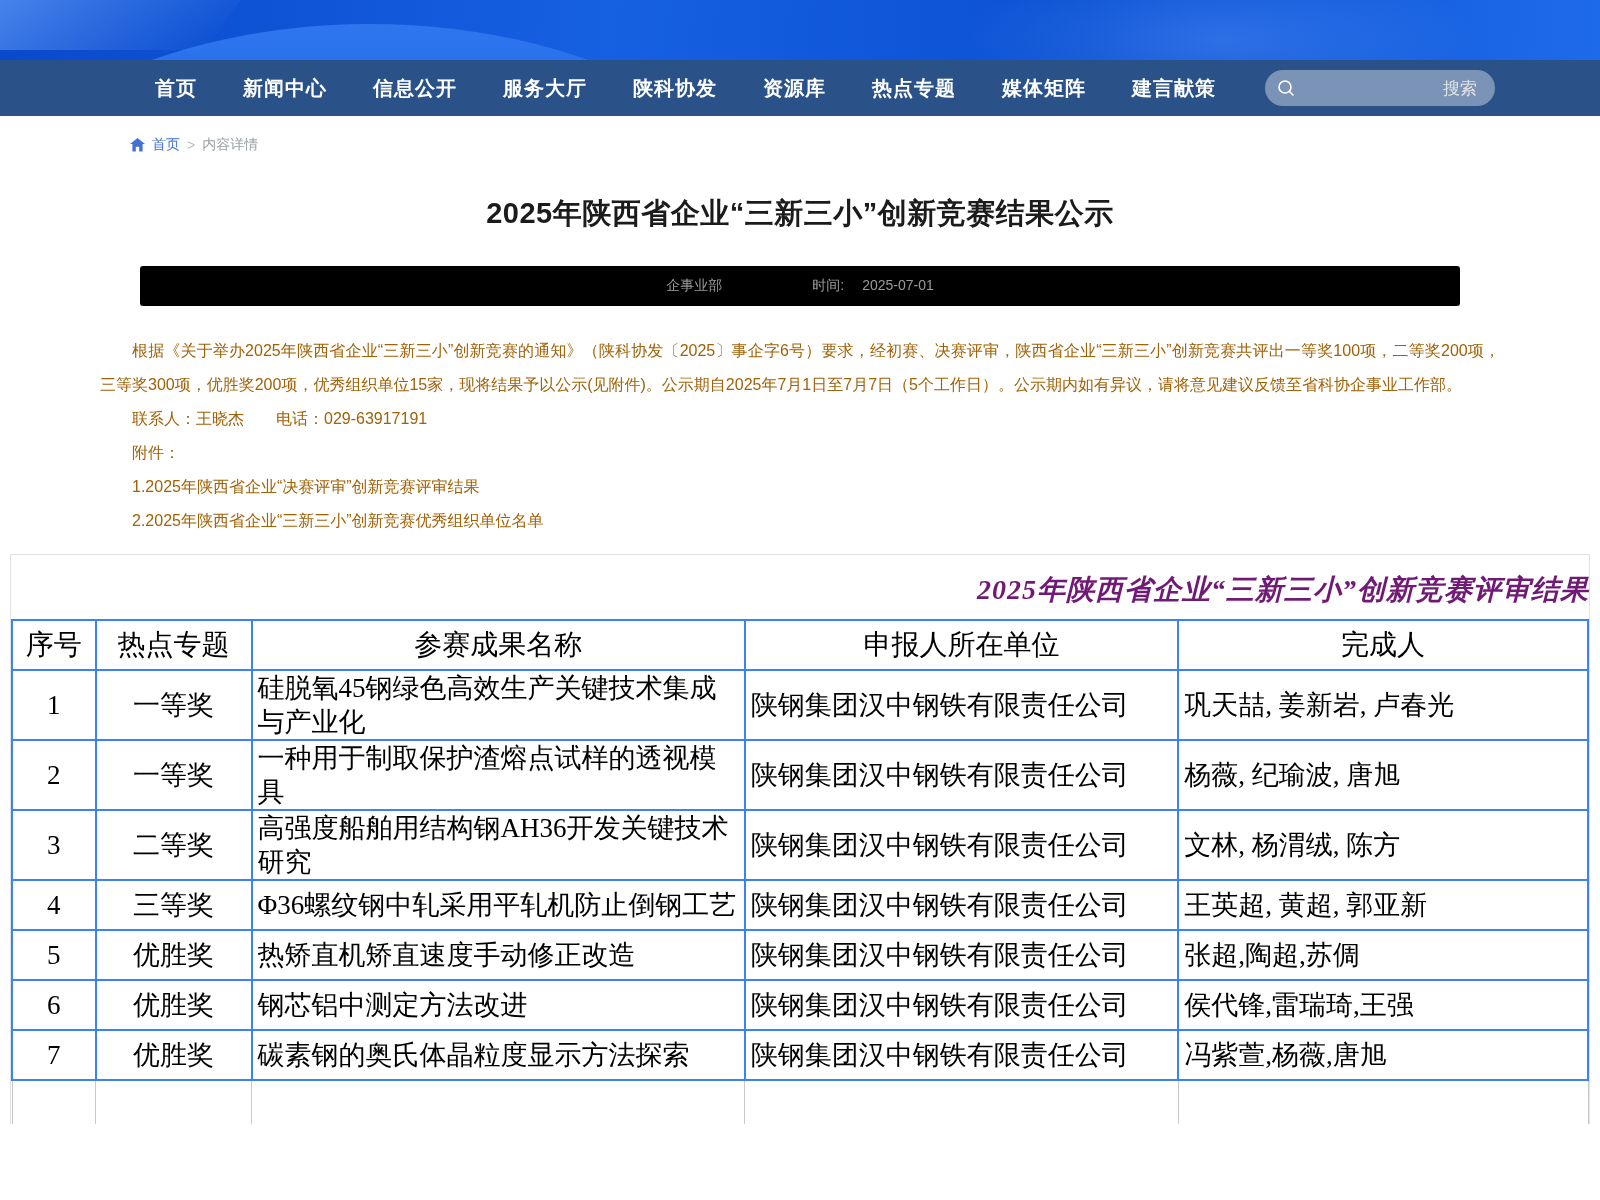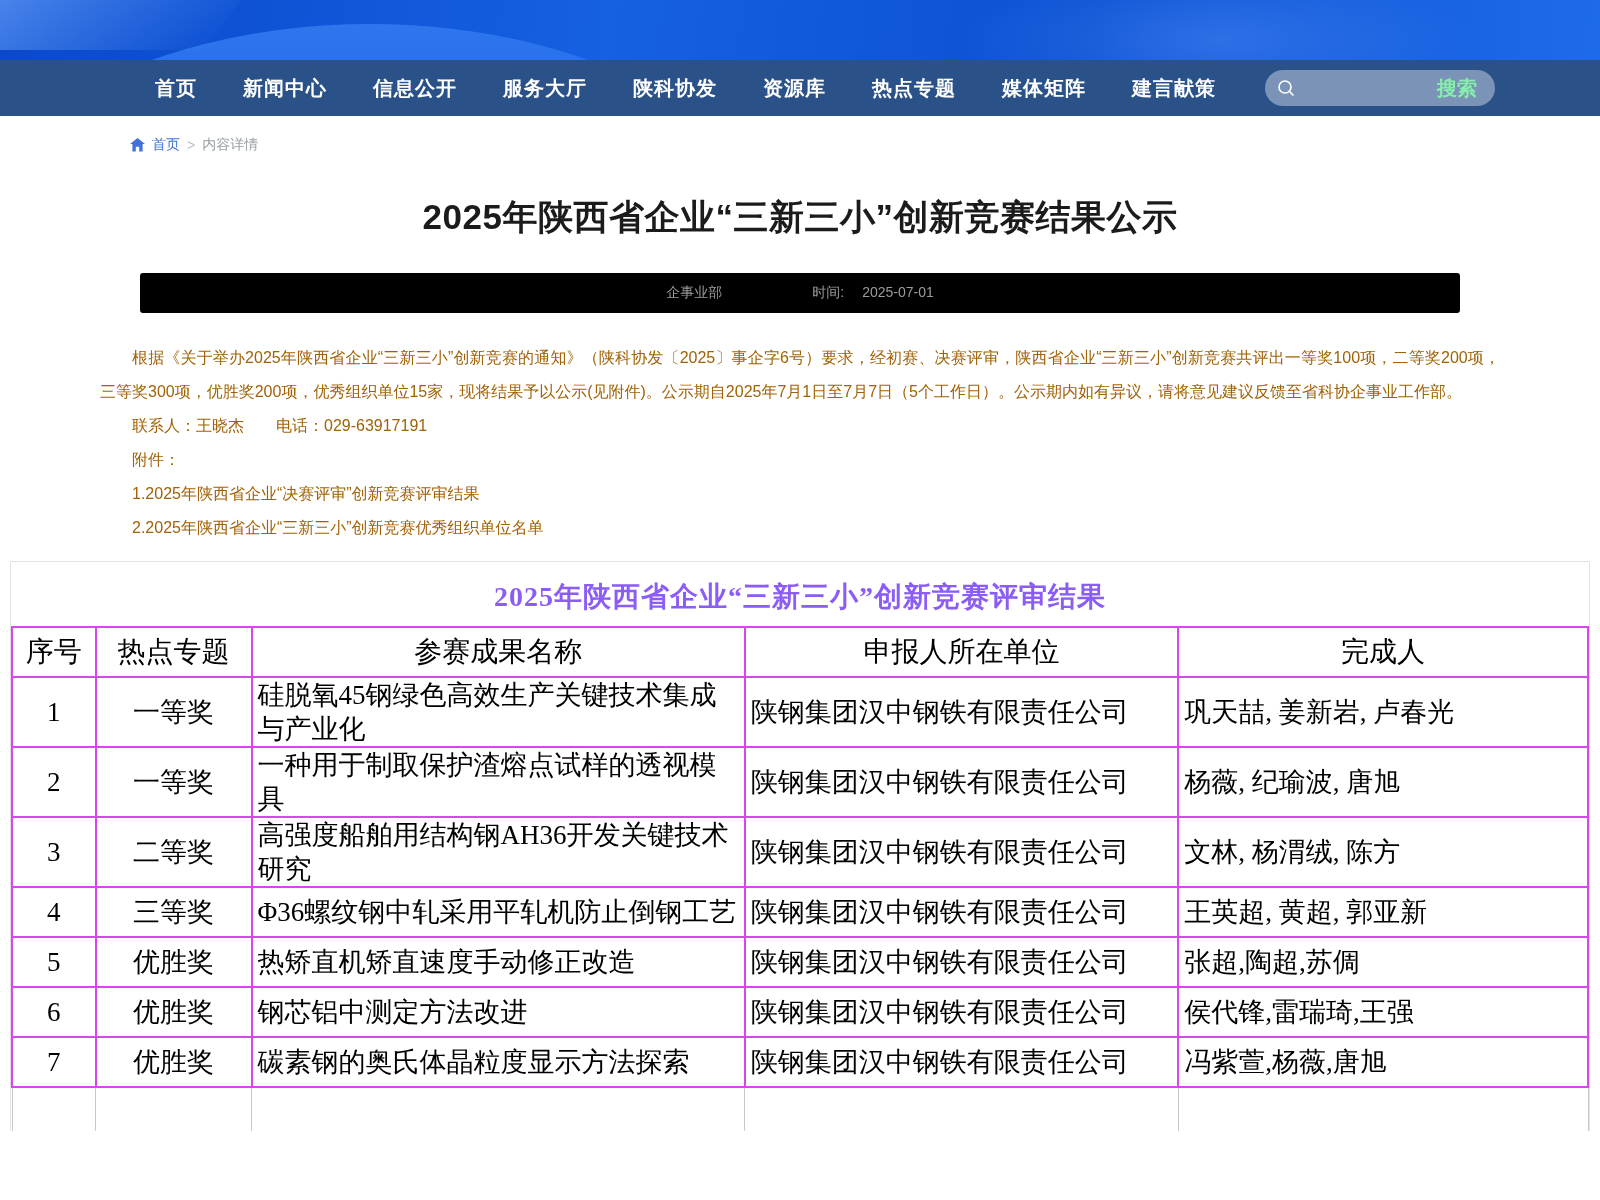--- a/index.html
+++ b/index.html
@@ -19,46 +19,46 @@
 
   
   .navbar { height:56px; background:#2a5289; display:flex; align-items:center; padding-left:132px; }
   .nav-item { color:#fff; font-weight:bold; font-size:20px; padding:0 23px; text-decoration:none;
               letter-spacing:1px; cursor:pointer; white-space:nowrap; }
   .search { margin-left:26px; width:230px; height:36px; border-radius:18px;
             background:rgba(255,255,255,.38); display:flex; align-items:center; padding:0 12px 0 12px; }
   .search svg { flex:none; }
   .search input { flex:1; min-width:0; background:transparent; border:none; outline:none;
                   color:#fff; font-size:15px; padding:0 6px; }
-  .search-btn { color:#86efac; font-size:20px; background:none; border:none; cursor:pointer; padding:0 6px 0 0;font-weight:bold; }
+  .search-btn { color:#e5e5e5; font-size:17px; background:none; border:none; cursor:pointer; padding:0 6px 0 0; }
 
   
   .breadcrumb { display:flex; align-items:center; gap:7px; padding:20px 0 6px 130px;
                 font-size:14px; color:#9aa0a6; }
   .breadcrumb .home-link { color:#4272d7; text-decoration:none; cursor:pointer; }
   .breadcrumb .sep { color:#b9bec4; }
 
   
   .article { width:1400px; margin:0 auto; }
-  .article h1 { margin-top:34px; text-align:center; font-size:35px; color:#1b1b1b; letter-spacing:.5px; }
+  .article h1 { margin-top:34px; text-align:center; font-size:29px; color:#1b1b1b; letter-spacing:.5px; }
   .meta { margin:32px auto 0; width:1320px; height:40px; background:#000000; border-radius:3px;
           display:flex; align-items:center; justify-content:center; gap:90px;
           color:#9b9b9b; font-size:14px; }
   .meta .time { display:flex; gap:18px; }
   .article-body { margin-top:28px; font-size:16px; line-height:34px; color:#a16207; }
   .article-body p { margin:0; }
   .indent { text-indent:2em; text-align:justify; }
 
   
   .doc { margin:16px 10px 0; border:1px solid #e2e2e2; border-bottom:none; background:#fff;
          font-family:"Liberation Serif","DejaVu Serif",serif; padding-top:10px; }
-  .table-title { text-align:center; font-size:28px; font-weight:bold; color:#8b5cf6;
-                 margin:6px 0 10px; letter-spacing:1px; }
+  .table-title { text-align:right; font-size:28px; font-weight:bold; color:#701a75;
+                 margin:6px 0 10px; letter-spacing:1px;font-style:italic; }
   table { width:100%; border-collapse:collapse; table-layout:fixed; }
-  th,td { border:2px solid #d946ef; vertical-align:middle; color:#000; overflow:hidden; }
+  th,td { border:2px solid #3b82f6; vertical-align:middle; color:#000; overflow:hidden; }
   th { font-size:28px; font-weight:400; height:50px; }
   td { font-size:27px; line-height:34px; padding:0 5px; height:50px; }
   col.c-no{width:5.3%} col.c-award{width:9.9%} col.c-name{width:31.3%}
   col.c-org{width:27.5%} col.c-people{width:26%}
   td.c0,td.c1 { text-align:center; }
   td.c2,td.c3,td.c4 { text-align:left; }
   tr.partial td { border:1px solid #c9c9c9; border-bottom:none; height:44px; }
 </style>
 </head>
 <body>

